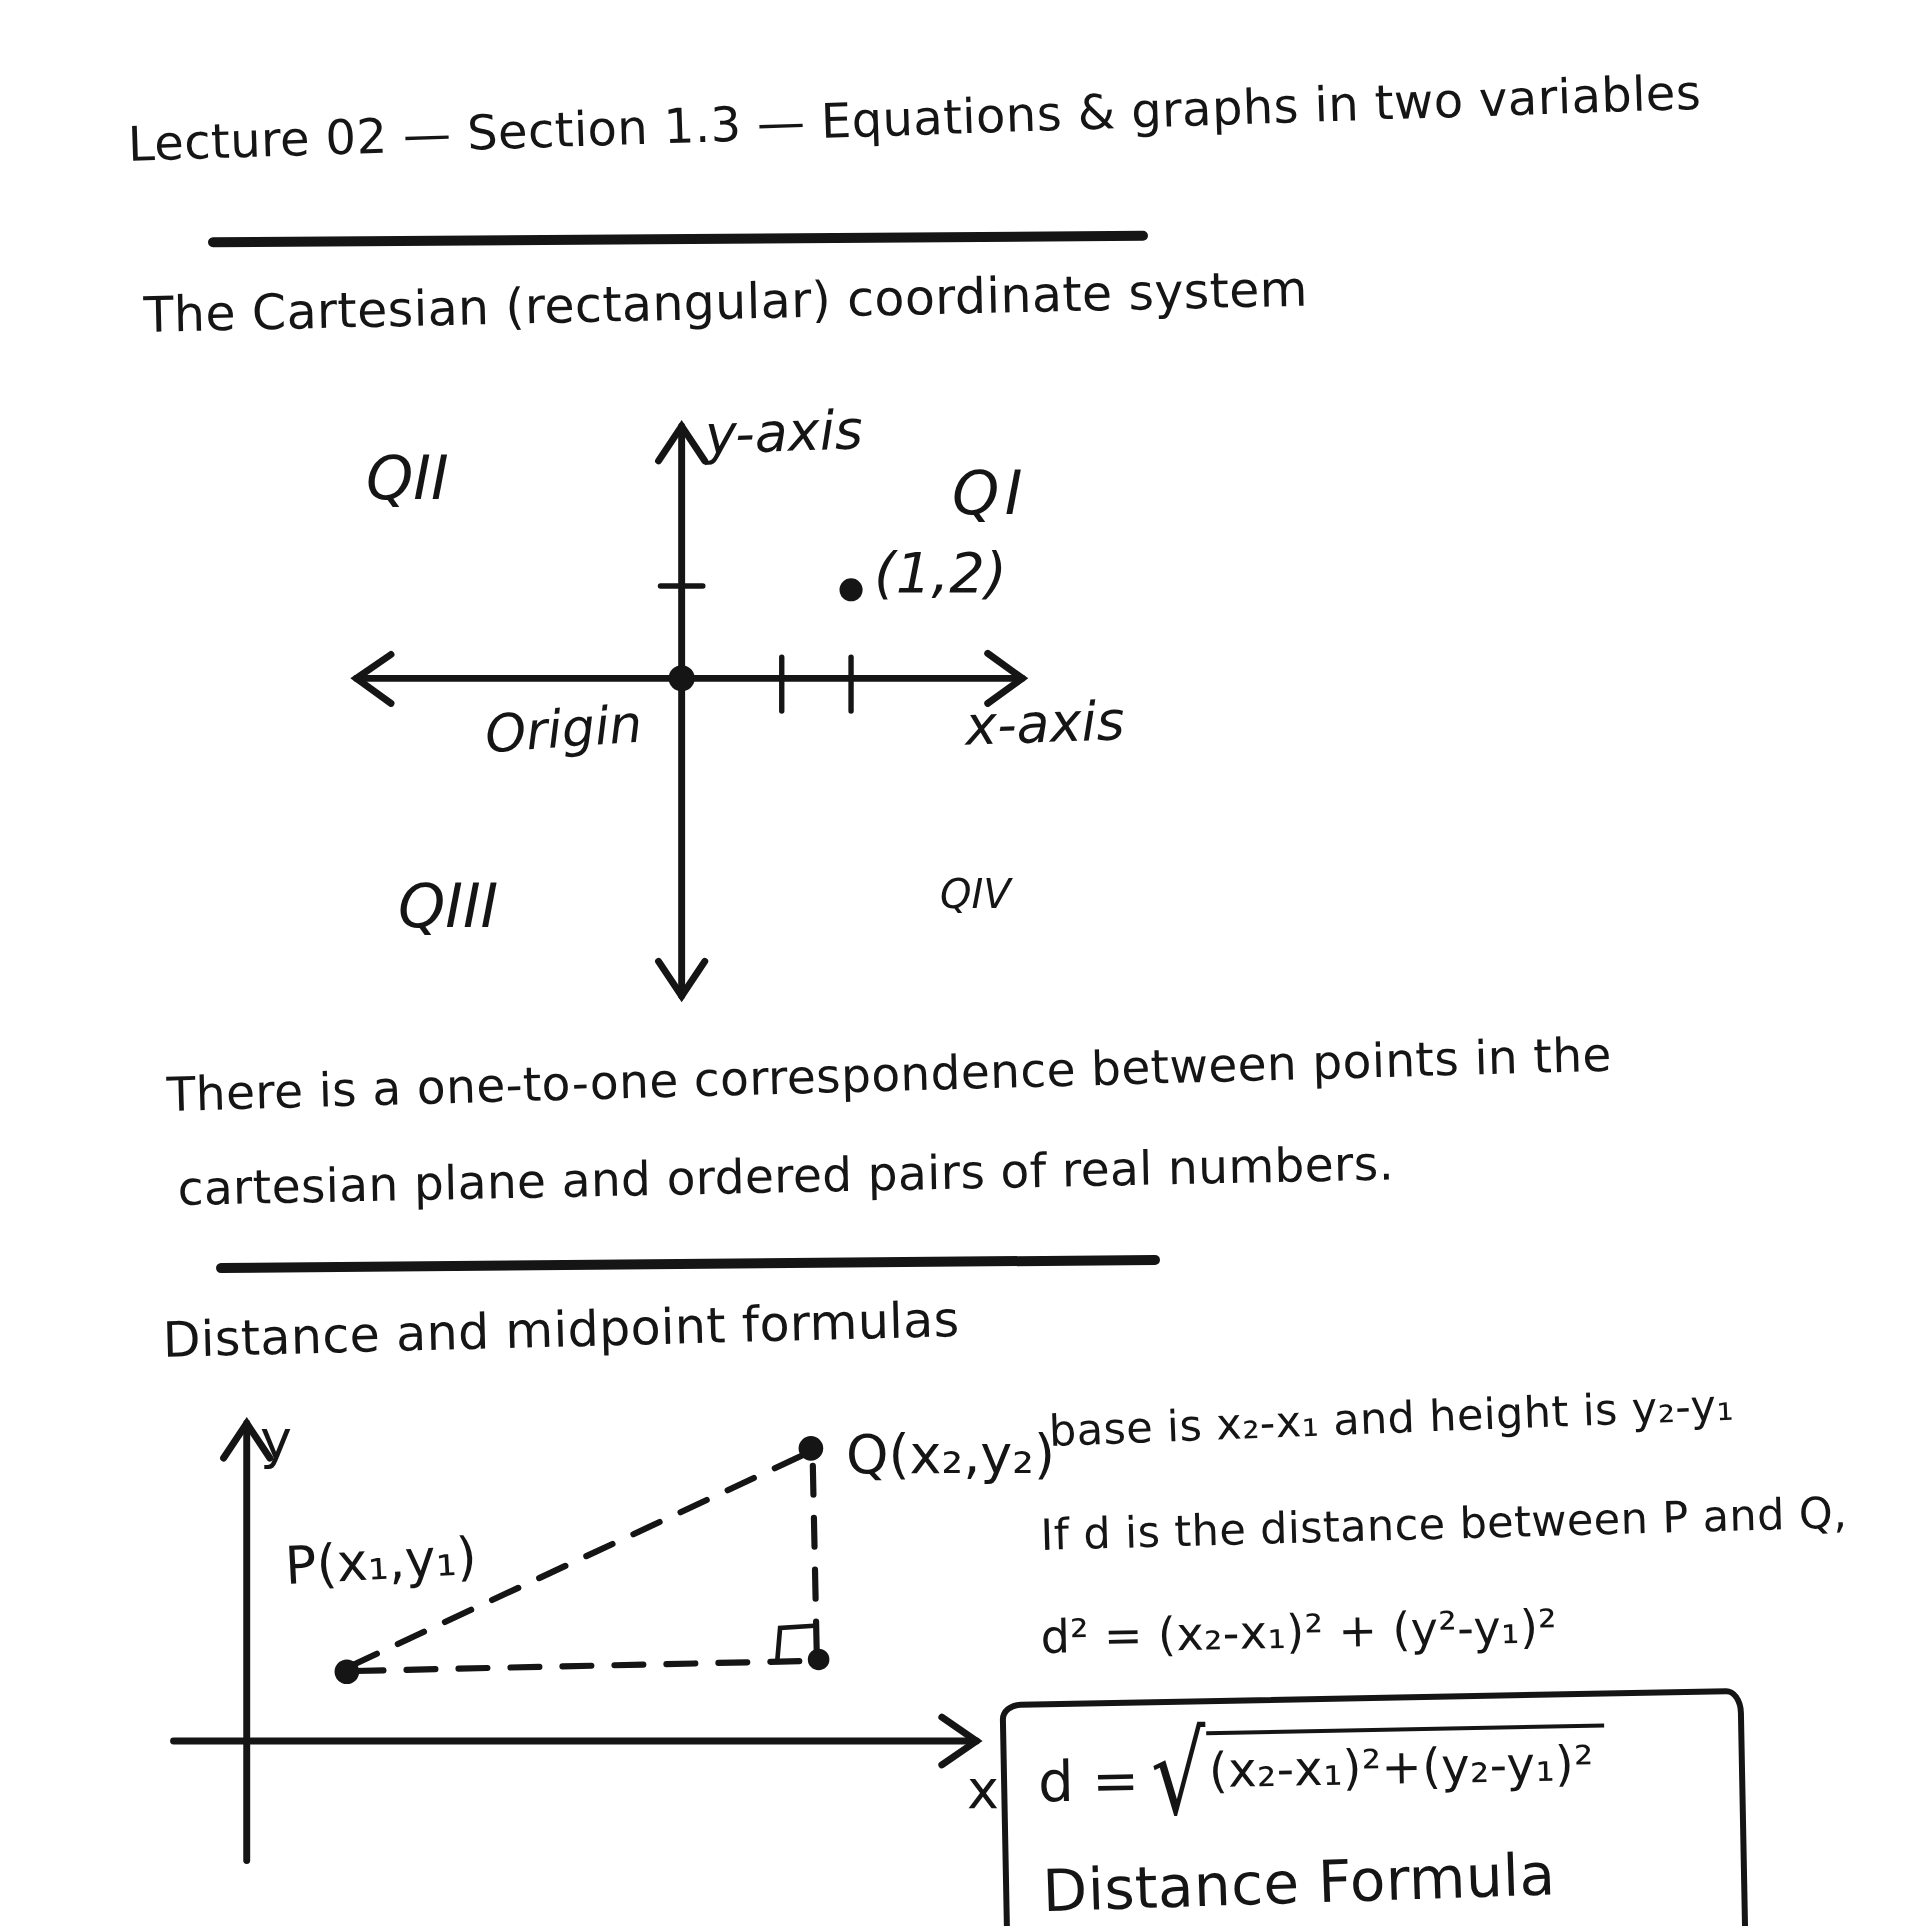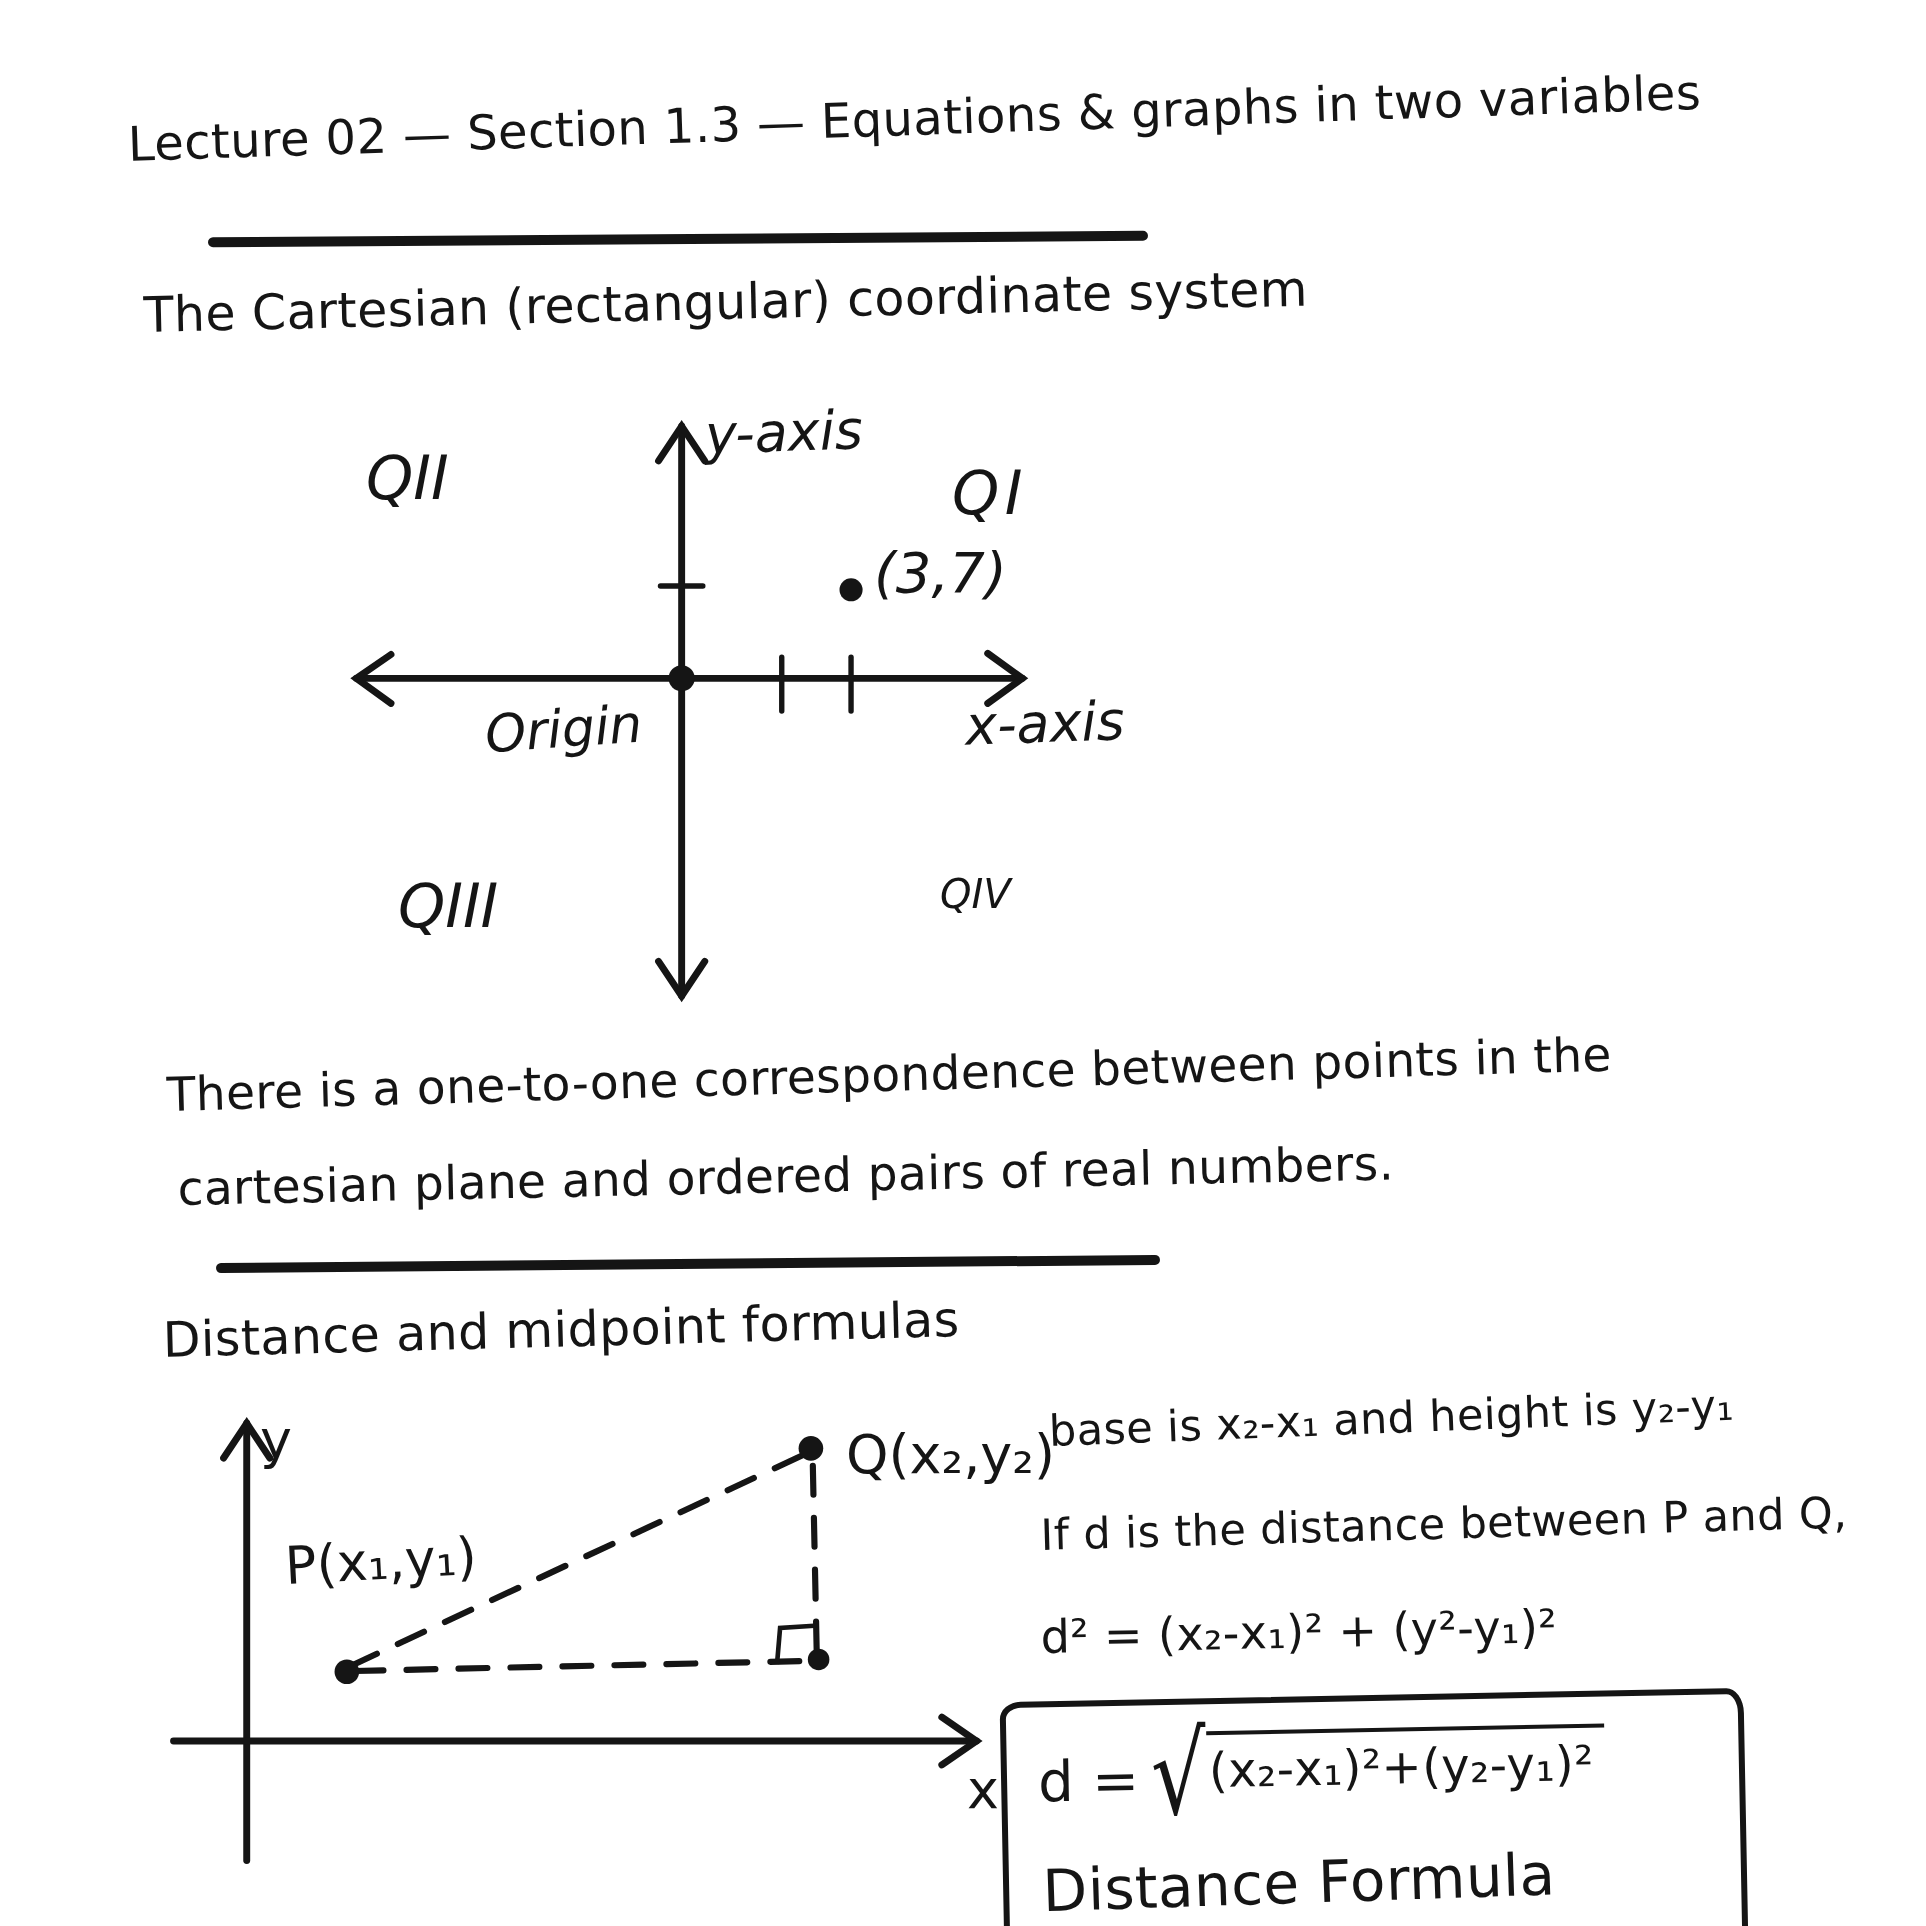--- a/index.html
+++ b/index.html
@@ -42,21 +42,21 @@
         <line x1="1150" y1="675" x2="1150" y2="815"></line>
         <line x1="1330" y1="675" x2="1330" y2="815"></line>
         <line x1="835" y1="490" x2="945" y2="490"></line>
       </g>
       <circle cx="890" cy="730" r="34" fill="#151515"></circle>
       <circle cx="1330" cy="500" r="30" fill="#151515"></circle>
     </svg>
     <div class="dlabel" style="left:27px;top:46px;font-size:60px;">QII</div>
     <div class="dlabel" style="left:366px;top:3.9px;font-size:54px;transform:rotate(-2deg);">y-axis</div>
     <div class="dlabel" style="left:613px;top:27px;font-size:60px;letter-spacing:5.4px;margin-top:34px;">QI</div>
-    <div class="dlabel" style="left:535px;top:143px;font-size:56px;">(3,7)</div>
+    <div class="dlabel" style="left:535px;top:143px;font-size:56px;">(1,2)</div>
     <div class="dlabel" style="left:146px;top:302px;font-size:52px;transform:rotate(-4deg);">Origin</div>
     <div class="dlabel" style="left:626px;top:295px;font-size:54px;transform:rotate(-2deg);">x-axis</div>
     <div class="dlabel" style="left:23px;top:474px;font-size:60px;margin-left:36px;">QIII</div>
     <div class="dlabel" style="left:601px;top:474px;font-size:40px;">QIV</div>
   </div>
 
   <div class="hw" style="left:166px;top:1067px;font-size:47px;transform:rotate(-1.6deg);transform-origin:left top;">There is a one-to-one correspondence between points in the</div>
   <div class="hw" style="left:177px;top:1161px;font-size:47px;transform:rotate(-1.2deg);transform-origin:left top;">cartesian plane and ordered pairs of real numbers.</div>
 
   <div class="rule" style="left:216px;top:1259px;width:944px;height:10.4px;transform:rotate(-0.5deg);"></div>

